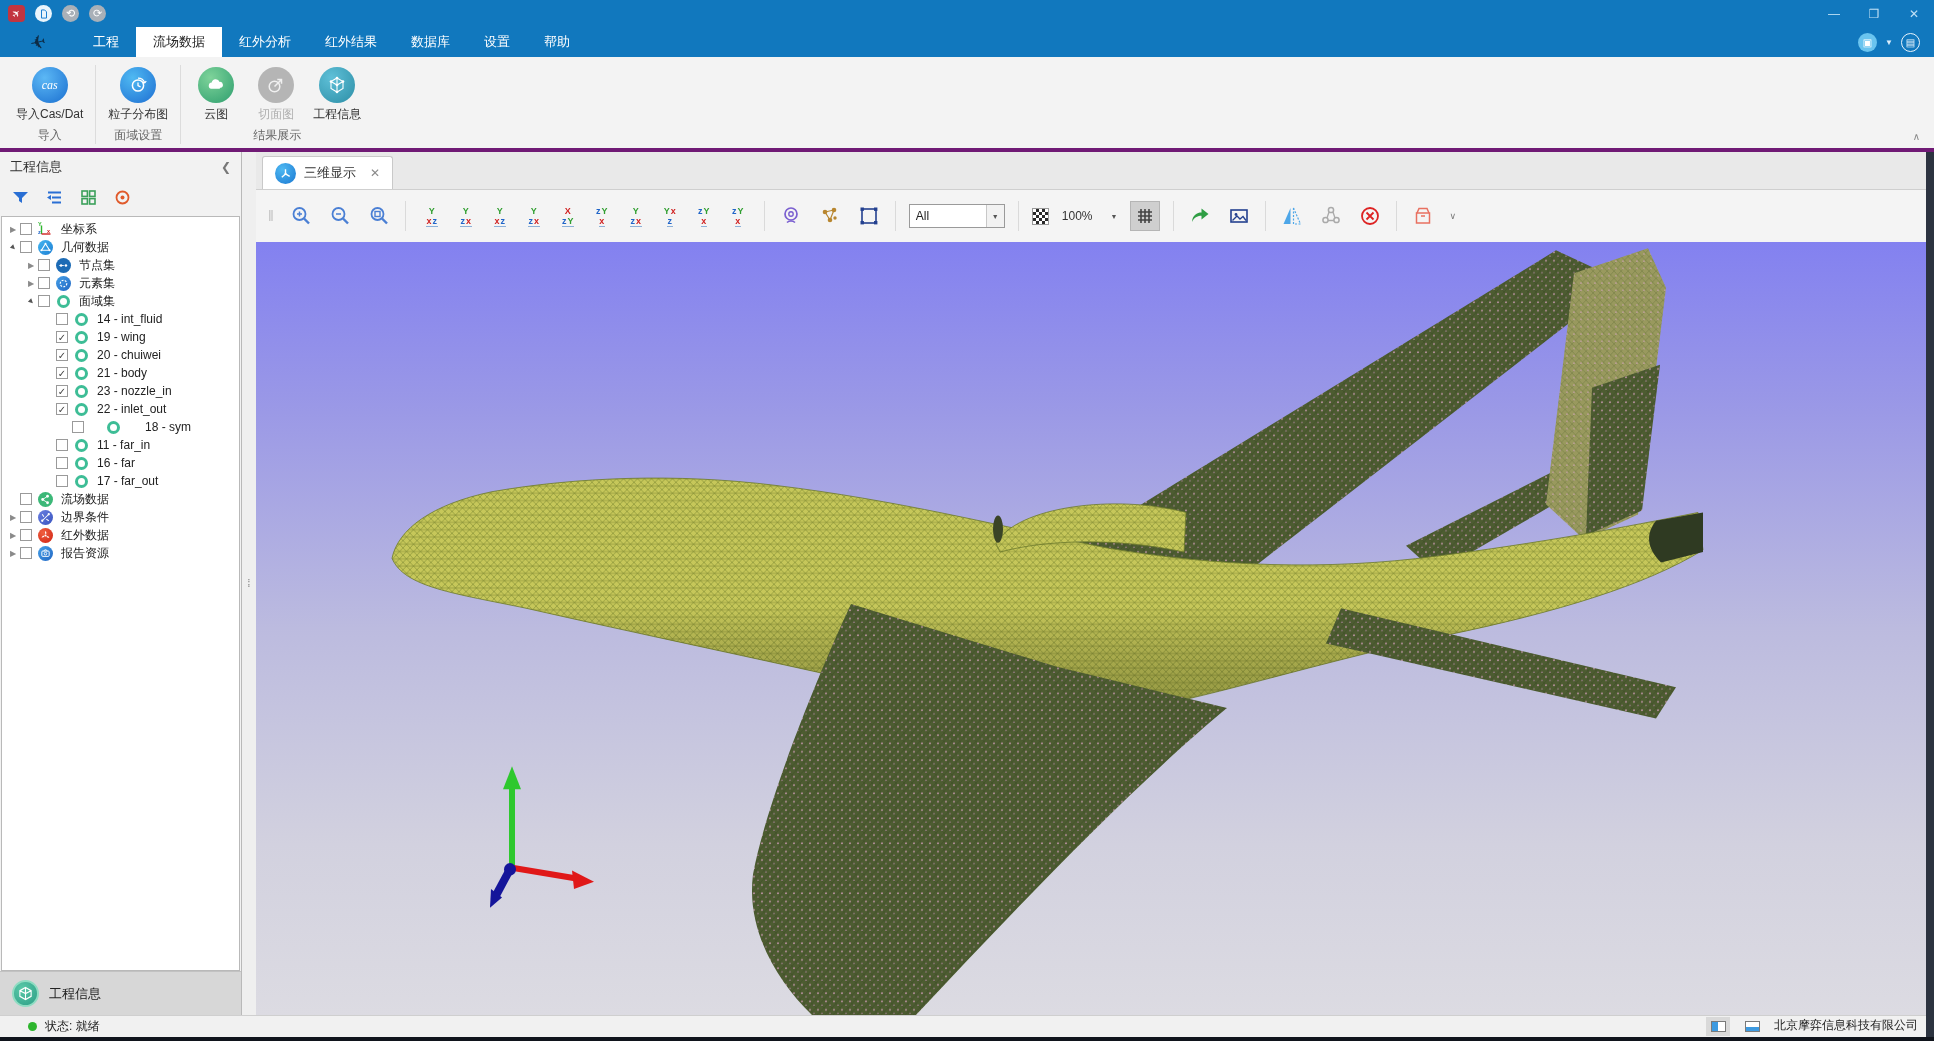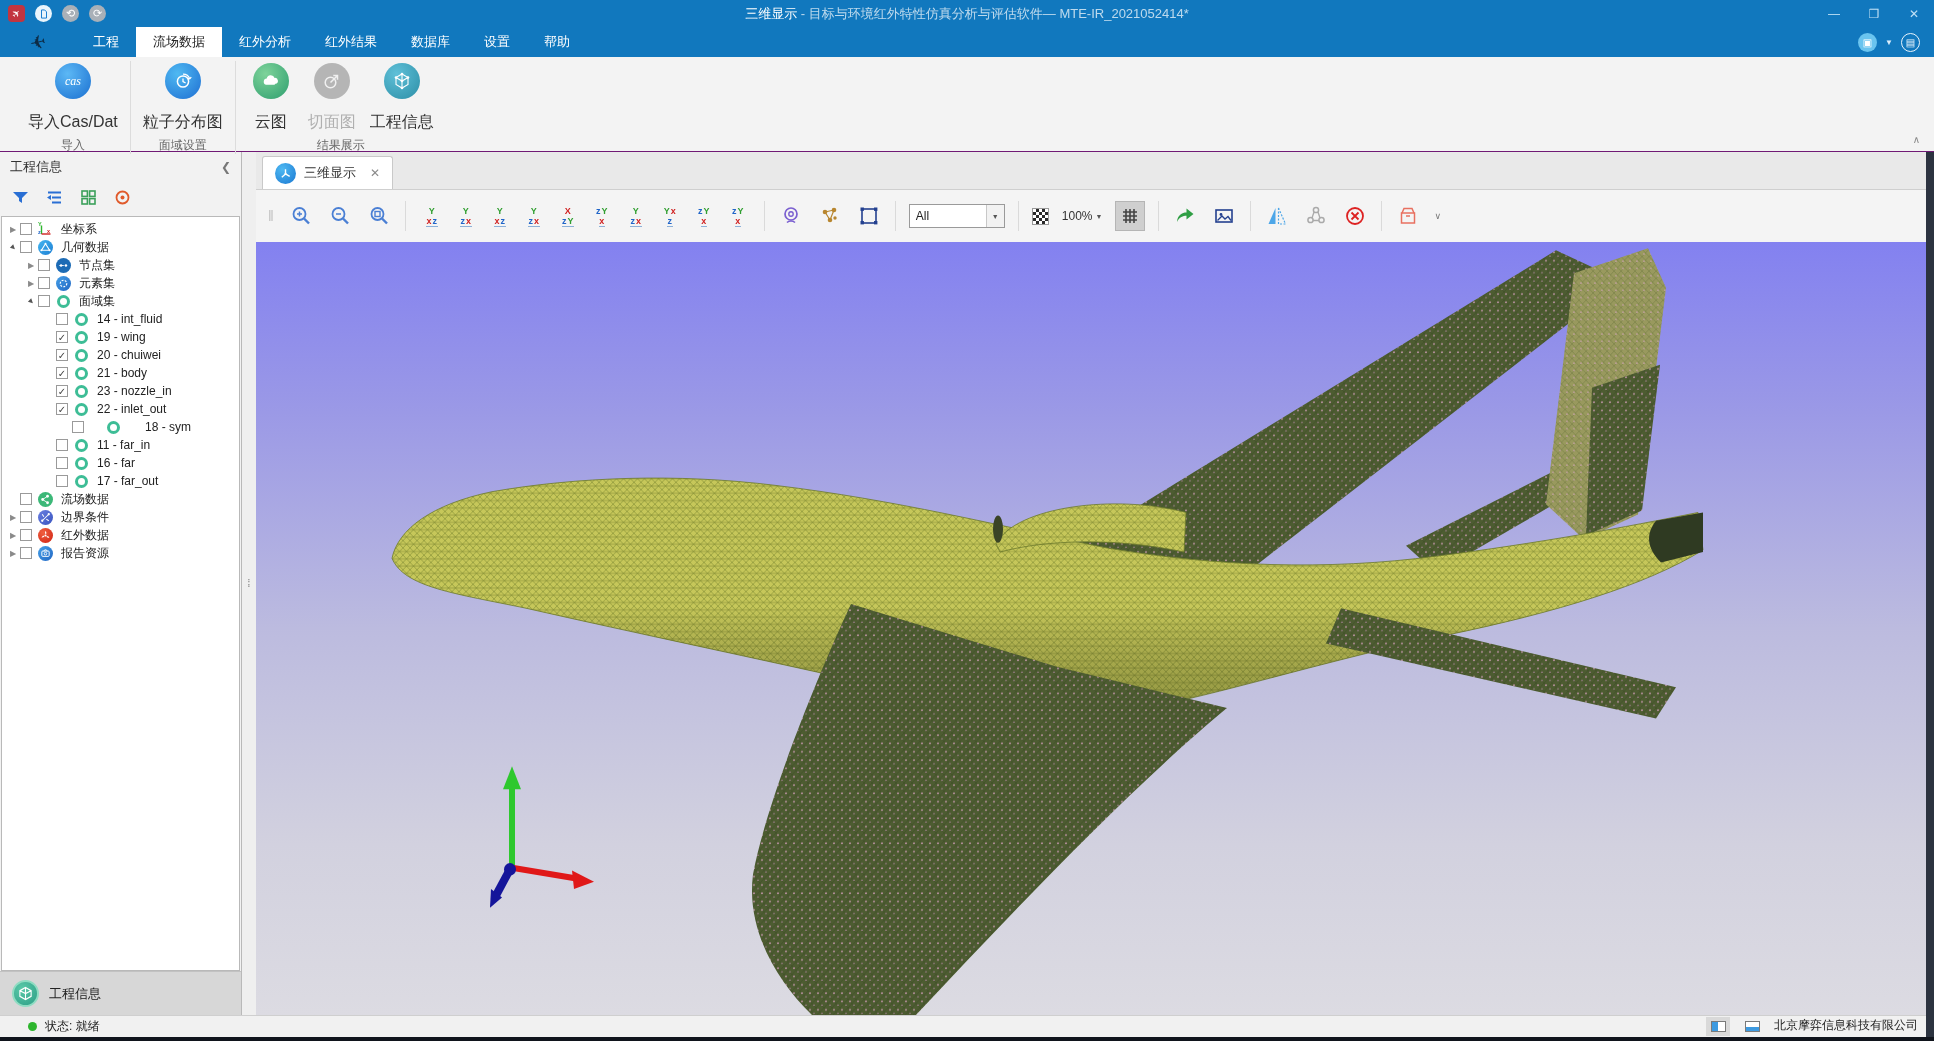--- a/index.html
+++ b/index.html
@@ -25,33 +25,33 @@
 .applogo span{display:inline-block;transform:scaleX(-1) rotate(12deg)}
 .menu-items{display:flex;align-items:stretch}
 .mitem{padding:0 17px;display:flex;align-items:center;color:#fff;font-size:13px;cursor:default}
 .mitem.active{background:#fff;color:#222}
 .menubar .right{margin-left:auto;display:flex;align-items:center;gap:8px;padding-right:14px}
 .mricon1{width:19px;height:19px;border-radius:50%;background:#6ac4ef;color:#fff;font-size:10px;display:flex;align-items:center;justify-content:center}
 .mrcaret{color:#dceefc;font-size:8px}
 .mricon2{width:19px;height:19px;border-radius:50%;border:1.5px solid #e8f4fc;color:#e8f4fc;font-size:10px;display:flex;align-items:center;justify-content:center}
 
 
-.ribbon{height:95px;background:#f3f3f3;border-bottom:1px solid #701a75;display:flex;align-items:flex-start;padding-left:16px;position:relative;flex:0 0 95px}
+.ribbon{height:95px;background:#f3f3f3;border-bottom:4px solid #701a75;display:flex;align-items:flex-end;padding-left:4px;position:relative;flex:0 0 95px}
 .rgroup{display:flex;flex-direction:column;padding:4px 6px 0 6px}
 .rbtns{display:flex;flex:1;align-items:flex-start;gap:2px}
 .rbtn{display:flex;flex-direction:column;align-items:center;padding:2px 6px;min-width:58px}
 .ricon{width:36px;height:36px;border-radius:50%;display:flex;align-items:center;justify-content:center}
 .ricon svg{width:20px;height:20px}
 .ricon-cas{background:radial-gradient(circle at 35% 30%,#5cb8f5,#1a6fd0)}
 .castxt{color:#fff;font-style:italic;font-size:12px;font-family:"Liberation Serif",serif}
 .ricon-clock{background:radial-gradient(circle at 35% 30%,#4fb9f2,#1e6ed2)}
 .ricon-cloud{background:radial-gradient(circle at 35% 30%,#7ed39a,#2e9e6e)}
 .ricon-slice{background:#b5b5b5}
 .ricon-particles{background:radial-gradient(circle at 35% 30%,#5fc0d8,#2c8ea6)}
-.rlabel{font-size:16px;color:#333;margin-top:13px;white-space:nowrap}
+.rlabel{font-size:12px;color:#333;margin-top:3px;white-space:nowrap}
 .rbtn.disabled .rlabel{color:#b0b0b0}
 .glabel{font-size:12px;color:#666;text-align:center;padding:2px 0 4px}
 .rsep{width:1px;background:#dcdcdc;margin:4px 0}
 .ribbon-collapse{position:absolute;right:14px;bottom:6px;color:#888;font-size:10px}
 
 
 .content{flex:1;display:flex;min-height:0}
 
 
 .sidebar{width:242px;flex:0 0 242px;background:#f2f2f2;display:flex;flex-direction:column;border-right:1px solid #b9b9b9}
@@ -91,21 +91,21 @@
 .vicon{width:26px;height:26px;display:flex;align-items:center;justify-content:center}
 .vicon svg{width:22px;height:22px}
 .view-buttons{display:flex;gap:8px;align-items:center}
 .vbtn{width:26px;height:26px;display:flex;flex-direction:column;align-items:center;justify-content:center;font-size:9px;font-weight:bold;line-height:10px}
 .vbtn .vrow span{padding:0 .5px}
 .vbtn .vrow:last-child{border-bottom:1px solid #8cb0d8}
 .combo{width:96px;height:24px;background:#fff;border:1px solid #9a9a9a;display:flex;align-items:center}
 .combo .val{flex:1;font-size:12px;color:#222;padding-left:6px}
 .combo .arrow{width:18px;height:100%;border-left:1px solid #c8c8c8;background:#f2f2f2;display:flex;align-items:center;justify-content:center;font-size:7px;color:#555}
 .checker{width:17px;height:17px;background:repeating-conic-gradient(#2a2a2a 0 25%,#fff 0 50%) 0 0/6px 6px;border:1px solid #999}
-.zoomval{font-size:12px;color:#333;display:flex;align-items:center;gap:3px}
+.zoomval{font-size:12px;color:#333;display:flex;align-items:center;gap:18px}
 .zoomval .c{font-size:7px;color:#555}
 .gridbtn{width:30px;height:30px;background:#cfcfcf;border:1px solid #b5b5b5;display:flex;align-items:center;justify-content:center}
 .gridbtn svg{width:18px;height:18px}
 
 
 .viewport{flex:1;position:relative;min-height:0;background:linear-gradient(180deg,#8381f0 0%,#9b99e6 22%,#bcbbdf 50%,#d2d1df 78%,#dcdbe2 100%)}
 .viewport svg.scene{position:absolute;inset:0;width:100%;height:100%}
 
 
 .messagebar{height:30px;flex:0 0 30px;background:#ececec;border-top:1px solid #d5d5d5;display:flex;align-items:center;padding-left:14px;font-size:13px;color:#333}
@@ -133,23 +133,20 @@
       <div class="appicon">
           <span style="transform:rotate(-45deg)">✈</span>
         </div>
       <div class="qbtn save">
         <svg viewBox="0 0 16 16" width="10" height="10">
             <path d="M4 1.5 h5 l3 3 V14.5 H4 Z" fill="none" stroke="#1d7fd0" stroke-width="1.6"></path>
           </svg>
       </div>
       <div class="qbtn gray">⟲</div>
       <div class="qbtn gray">⟳</div>
-    </div>
-    <div class="wtitle">
-      <span class="t1">三维显示</span><span class="t2"> - 目标与环境红外特性仿真分析与评估软件— MTE-IR_2021052414*</span>
     </div>
     <div class="winbtns">
       <div class="winbtn">—</div>
       <div class="winbtn">❐</div>
       <div class="winbtn">✕</div>
     </div>
   </div>
 
   <div class="menubar">
     <div class="applogo">

